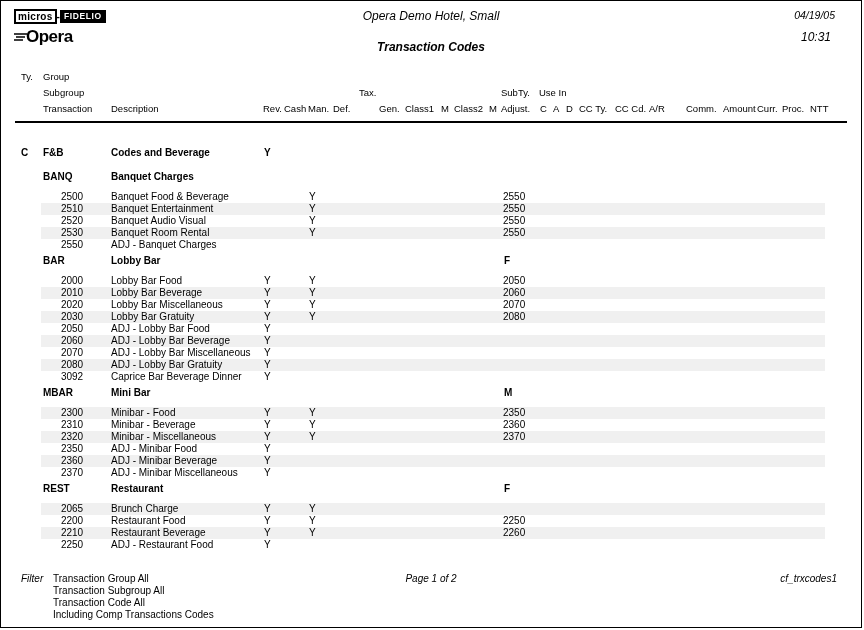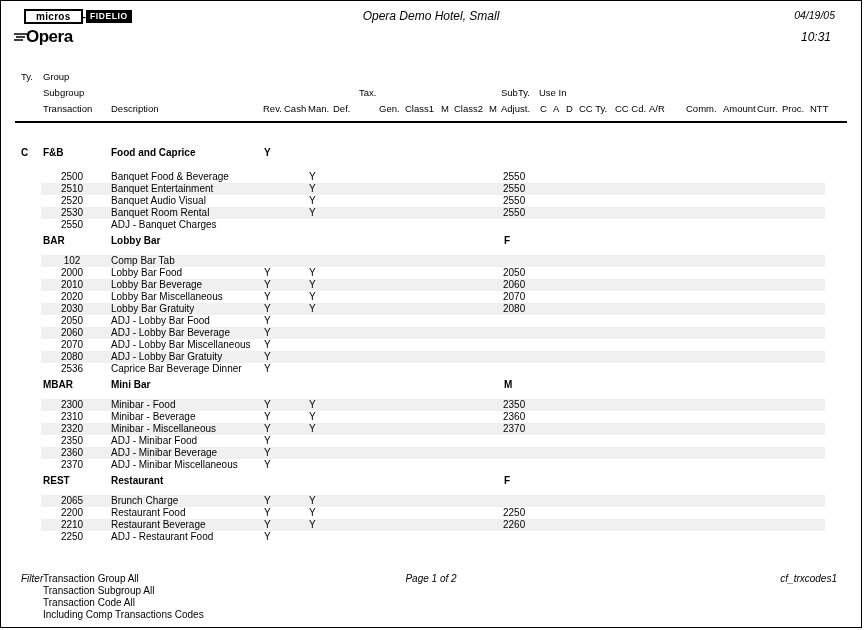--- a/index.html
+++ b/index.html
@@ -4,21 +4,21 @@
 <style>
   * { margin:0; padding:0; box-sizing:border-box; }
   html,body { background:#fff; }
   body { font-family:"Liberation Sans", sans-serif; color:#000; }
   .page {
     position:relative; width:862px; height:628px;
     border:1px solid #000; background:#fff; overflow:hidden;
   }
   
   .mf-logo { position:absolute; top:8px; left:13px; display:flex; align-items:center; }
-  .mf-micros { border:2px solid #000; font-weight:bold; font-size:10px; line-height:11px; padding:0 10px; letter-spacing:0.3px;margin-left:10px; }
+  .mf-micros { border:2px solid #000; font-weight:bold; font-size:10px; line-height:11px; padding:0 2px; letter-spacing:0.3px; }
   .mf-dash { font-weight:bold; font-size:10px; margin:0 0px; }
   .mf-fidelio { background:#000; color:#fff; font-weight:bold; font-size:8.5px; line-height:13px; padding:0 4px; letter-spacing:0.6px; }
   .opera-logo { position:absolute; top:26px; left:12px; display:flex; align-items:center; }
   .opera-lines { margin-right:-3px; }
   .opera-text { font-weight:bold; font-size:17px; letter-spacing:-0.5px;text-align:right; }
   .hotel-name { position:absolute; top:8px; left:0; right:0; text-align:center; font-style:italic; font-size:12px; }
   .report-title { position:absolute; top:39px; left:0; right:0; text-align:center; font-style:italic; font-weight:bold; font-size:12px; }
   .rpt-date { position:absolute; top:8px; right:26px; font-style:italic; font-size:10.5px; }
   .rpt-time { position:absolute; top:29px; right:30px; font-style:italic; font-size:12px; }
   
@@ -46,41 +46,42 @@
   }
   .cell { z-index:1; }
   .cx-ty{left:20px} .cx-grpcode{left:42px} .cx-name{left:110px}
   .cx-code{left:42px; width:58px; text-align:center;}
   .cx-desc{left:110px} .cx-rev{left:263px} .cx-man{left:308px}
   .cx-adjust{left:502px} .cx-subty{left:503px}
   
   .footer { position:absolute; top:572px; left:0; right:0; font-size:10px; }
   .filter-label { position:absolute; left:20px; top:0; font-style:italic; }
   .filter-lines { position:absolute; left:42px; top:0; }
-  .filter-lines div { height:12px; line-height:12px; }
+  .filter-lines div { height:12px; line-height:12px;padding-left:10px; }
   .page-num { position:absolute; left:0; right:0; top:0; text-align:center; font-style:italic; }
   .report-id { position:absolute; right:24px; top:0; font-style:italic; }
 </style>
 </head>
 <body>
 
 <div class="page">
 
   <div class="mf-logo">
     <span class="mf-micros">micros</span>
       <span class="mf-dash">-</span>
       <span class="mf-fidelio">FIDELIO</span>
   </div>
   <div class="opera-logo">
     <svg class="opera-lines" width="16" height="16" viewBox="0 0 16 16">
       <path d="M1 5 H14 M3 8 H12 M1 11 H10" stroke="#000" stroke-width="1.6" fill="none"></path>
     </svg>
     <span class="opera-text">Opera</span>
   </div>
   <div class="hotel-name">Opera Demo Hotel, Small</div>
+  <div class="report-title">Transaction Codes</div>
   <div class="rpt-date">04/19/05</div>
   <div class="rpt-time">10:31</div>
 
   <div class="col-headers">
     <span class="hrow1 hx-ty">Ty.</span>
     <span class="hrow1 hx-label">Group</span>
     <span class="hrow2 hx-label">Subgroup</span>
     <span class="hrow2 hx-tax">Tax.</span>
     <span class="hrow2 hx-subty">SubTy.</span>
     <span class="hrow2 hx-usein">Use In</span>
@@ -107,22 +108,26 @@
     <span class="hrow3 hx-curr">Curr.</span>
     <span class="hrow3 hx-proc">Proc.</span>
     <span class="hrow3 hx-ntt">NTT</span>
   </div>
   <div class="rule"></div>
 
   <div class="table-body" id="table-body">
       <div class="row group-row">
         <span class="cell cx-ty bold">C</span>
         <span class="cell cx-grpcode bold">F&amp;B</span>
-        <span class="cell cx-name bold">Food and Caprice</span>
+        <span class="cell cx-name bold">Codes and Beverage</span>
         <span class="cell cx-rev bold">Y</span>
+      </div>
+      <div class="row subgroup-row">
+        <span class="cell cx-grpcode bold">BANQ</span>
+        <span class="cell cx-name bold">Banquet Charges</span>
       </div>
       <div class="rows">
         <div class="row trx-row">
           <span class="cell cx-code">2500</span>
           <span class="cell cx-desc">Banquet Food &amp; Beverage</span>
           <span class="cell cx-man">Y</span>
           <span class="cell cx-adjust">2550</span>
         </div>
         <div class="row trx-row shaded">
           <span class="cell cx-code">2510</span>
@@ -146,24 +151,20 @@
           <span class="cell cx-code">2550</span>
           <span class="cell cx-desc">ADJ - Banquet Charges</span>
         </div>
       </div>
       <div class="row subgroup-row">
         <span class="cell cx-grpcode bold">BAR</span>
         <span class="cell cx-name bold">Lobby Bar</span>
         <span class="cell cx-subty bold">F</span>
       </div>
       <div class="rows">
-        <div class="row trx-row shaded">
-          <span class="cell cx-code">102</span>
-          <span class="cell cx-desc">Comp Bar Tab</span>
-        </div>
         <div class="row trx-row">
           <span class="cell cx-code">2000</span>
           <span class="cell cx-desc">Lobby Bar Food</span>
           <span class="cell cx-rev">Y</span>
           <span class="cell cx-man">Y</span>
           <span class="cell cx-adjust">2050</span>
         </div>
         <div class="row trx-row shaded">
           <span class="cell cx-code">2010</span>
           <span class="cell cx-desc">Lobby Bar Beverage</span>
@@ -199,21 +200,21 @@
           <span class="cell cx-code">2070</span>
           <span class="cell cx-desc">ADJ - Lobby Bar Miscellaneous</span>
           <span class="cell cx-rev">Y</span>
         </div>
         <div class="row trx-row shaded">
           <span class="cell cx-code">2080</span>
           <span class="cell cx-desc">ADJ - Lobby Bar Gratuity</span>
           <span class="cell cx-rev">Y</span>
         </div>
         <div class="row trx-row">
-          <span class="cell cx-code">2536</span>
+          <span class="cell cx-code">3092</span>
           <span class="cell cx-desc">Caprice Bar Beverage Dinner</span>
           <span class="cell cx-rev">Y</span>
         </div>
       </div>
       <div class="row subgroup-row">
         <span class="cell cx-grpcode bold">MBAR</span>
         <span class="cell cx-name bold">Mini Bar</span>
         <span class="cell cx-subty bold">M</span>
       </div>
       <div class="rows">

